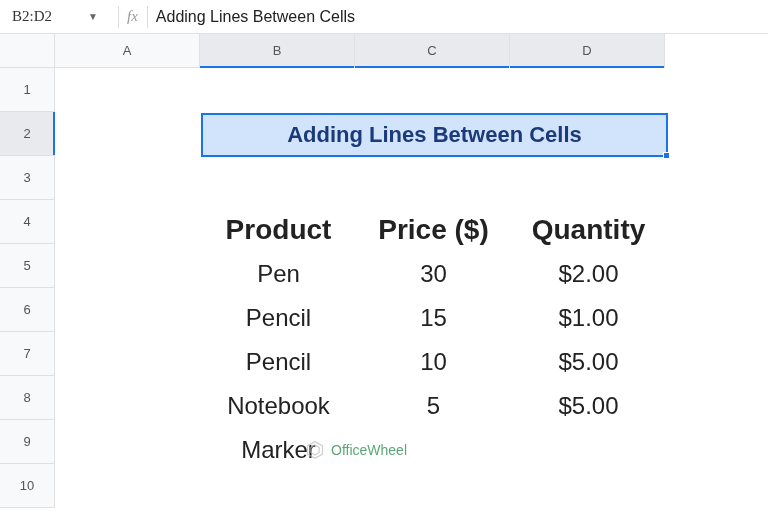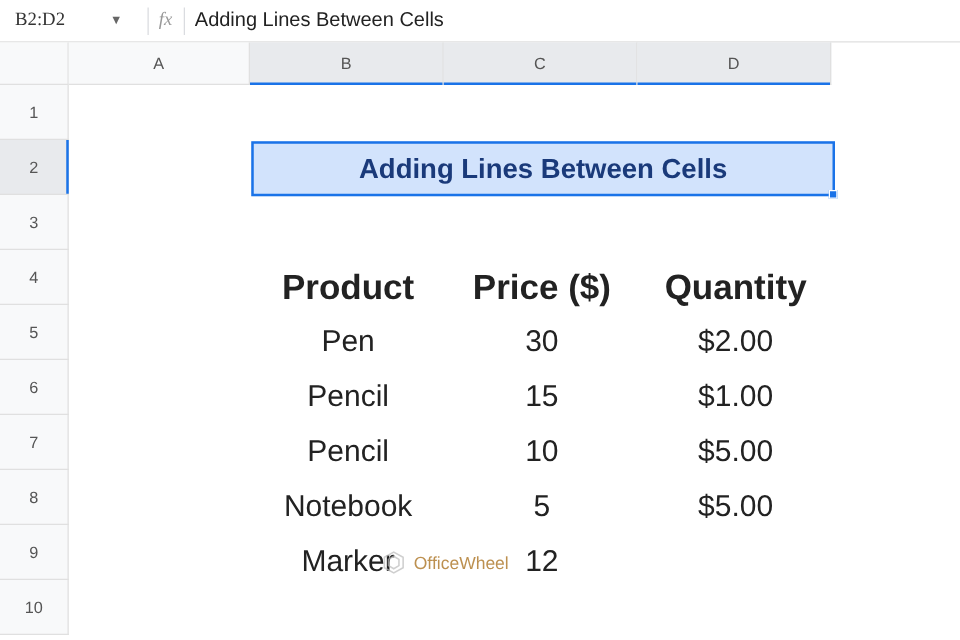--- a/index.html
+++ b/index.html
@@ -176,21 +176,21 @@
 .c1 { width: 155px; }
 .c2 { width: 155px; }
 .c3 { width: 155px; }
 .watermark {
   position: absolute;
   top: 440px;
   left: 305px;
   display: flex;
   align-items: center;
   gap: 6px;
-  color: #a16207;
+  color: #15803d;
   font-size: 14px;
   opacity: 0.7;
 }
 .watermark-icon {
   width: 20px;
   height: 20px;
 }
 .sheet-main {
   position: relative;
   flex: 1;
@@ -259,21 +259,20 @@
           <div class="td c2">10</div>
           <div class="td c3">$5.00</div>
         </div>
         <div class="tr">
           <div class="td c1">Notebook</div>
           <div class="td c2">5</div>
           <div class="td c3">$5.00</div>
         </div>
         <div class="tr">
           <div class="td c1">Marker</div>
-          <div class="td c2">12</div>
         </div>
       </div>
     </div>
   </div>
 </div>
 
 <div class="watermark">
   <svg class="watermark-icon" viewBox="0 0 24 24" fill="none" stroke="#bbb" stroke-width="1.5">
     <polygon points="12,2 21,7 21,17 12,22 3,17 3,7"></polygon>
     <polygon points="12,6 17,9 17,15 12,18 7,15 7,9"></polygon>

